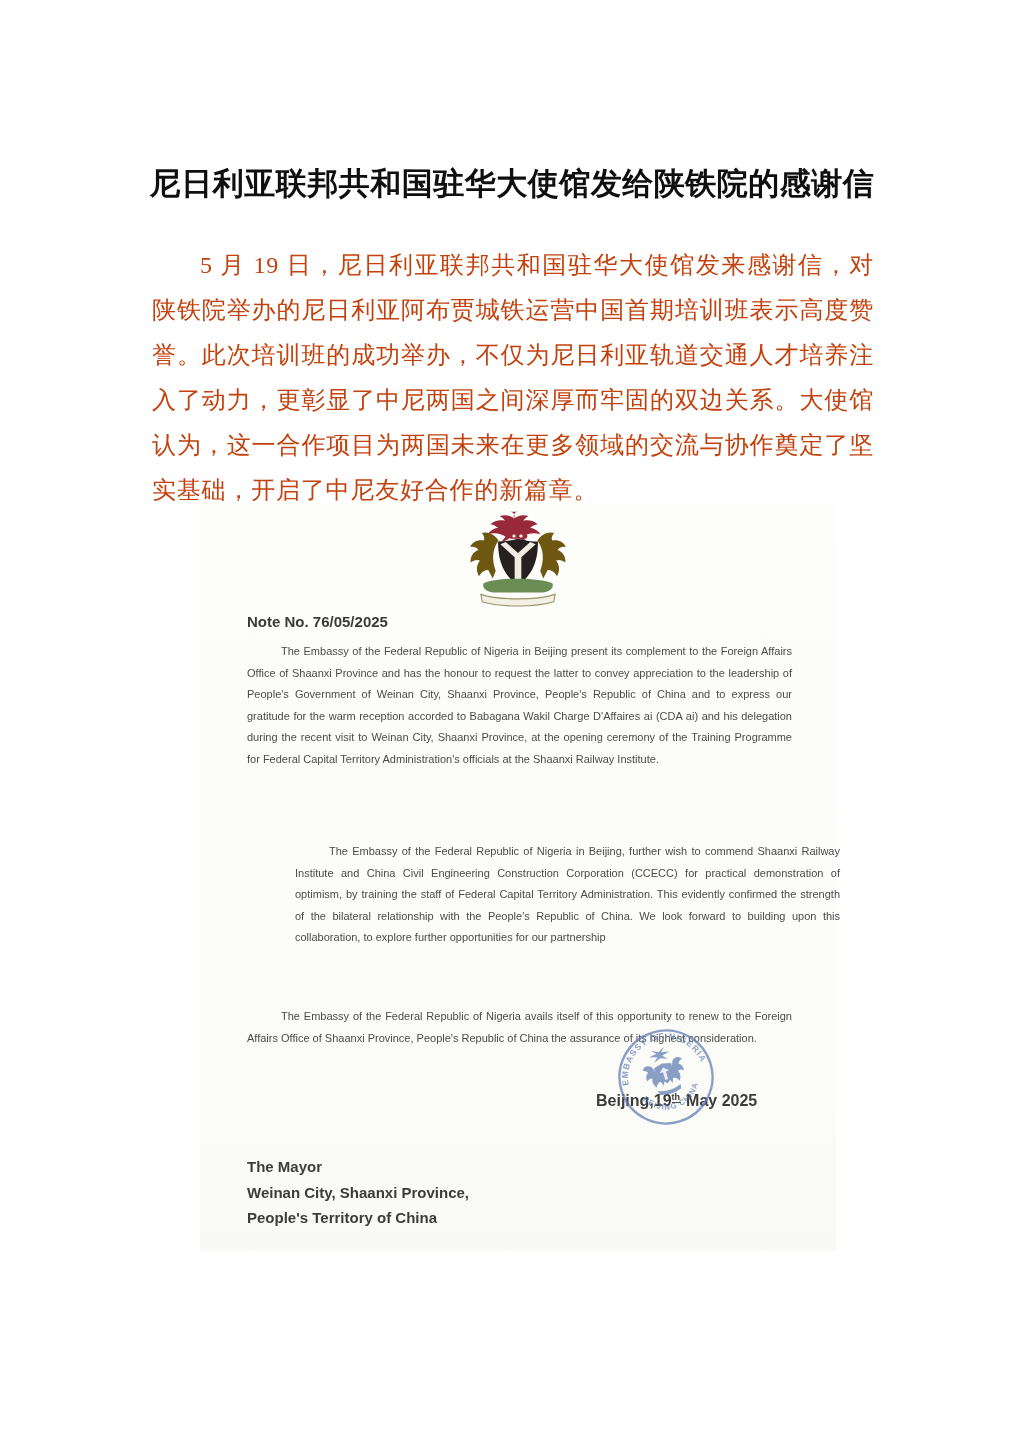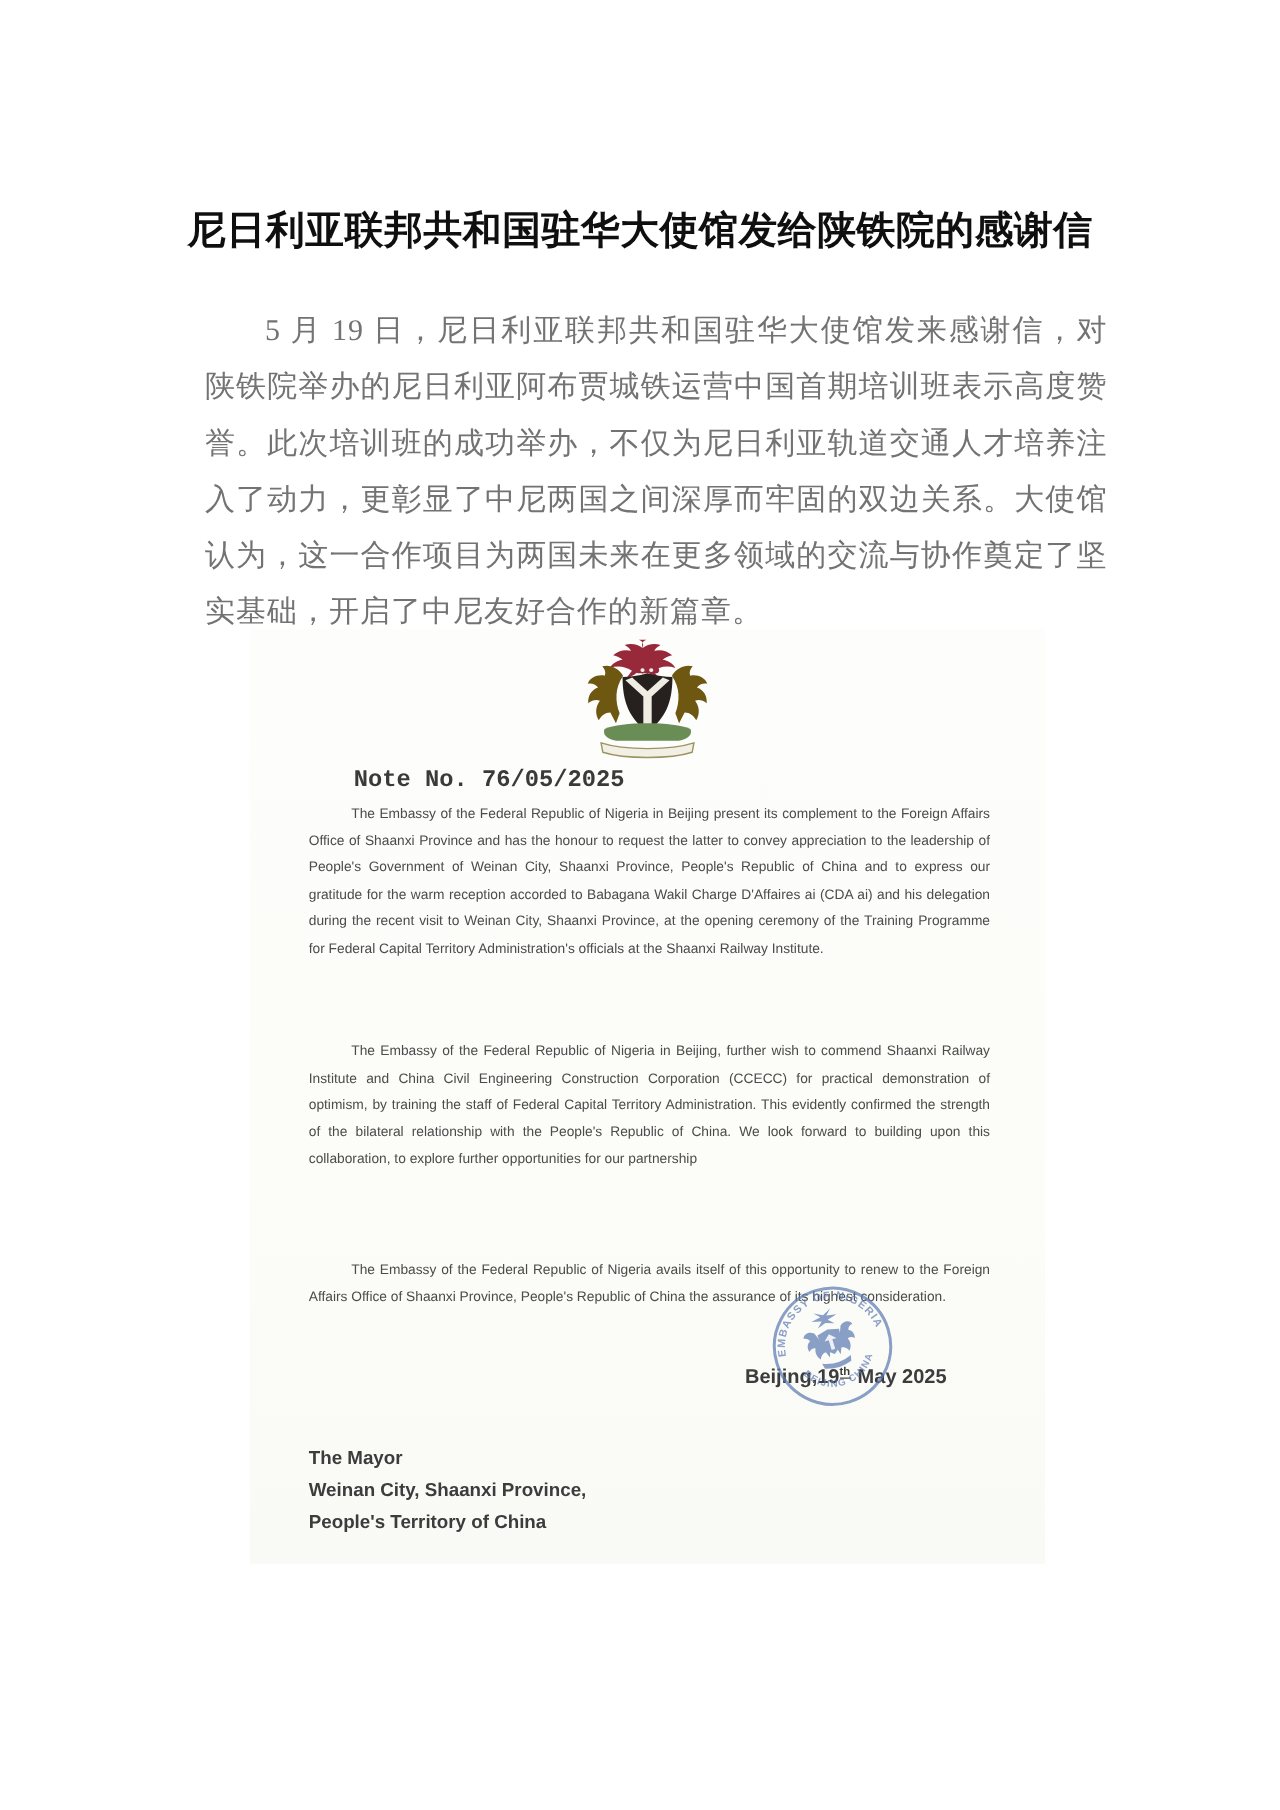--- a/index.html
+++ b/index.html
@@ -20,27 +20,27 @@
     text-align: center;
     font-size: 31px;
     font-weight: bold;
     color: #0f0f0f;
     letter-spacing: 0.5px;
     font-family: Liberation Serif, serif;
   }
   .cn-paragraph {
     position: absolute;
     top: 243px;
-    left: 164px;
+    left: 152px;
     width: 722px;
     margin: 0;
     font-size: 24px;
     line-height: 45px;
     letter-spacing: 0.8px;
-    color: #737373;
+    color: #c2410c;
     text-align: justify;
     text-indent: 2em;
     font-family: "Liberation Serif", serif;
   }
   .letter {
     position: absolute;
     left: 200px;
     top: 503px;
     width: 636px;
     height: 748px;
@@ -51,40 +51,39 @@
     top: 5px;
     left: 50%;
     transform: translateX(-50%);
     width: 124px;
     height: 104px;
   }
   .note-no {
     position: absolute;
     top: 110px;
     left: 47px;
-    font-family: Liberation Mono, monospace;
+    font-family: Liberation Sans, sans-serif;
     font-weight: bold;
-    font-size: 19px;
+    font-size: 15px;
     color: #3a3a3a;
-    margin-left: 36px;
   }
   .letter-p {
     position: absolute;
     left: 47px;
     width: 545px;
     margin: 0;
     font-family: "Liberation Sans", sans-serif;
     font-size: 11px;
     line-height: 21.5px;
     color: #4b4b4b;
     text-align: justify;
     text-indent: 34px;
   }
   .p1 { top: 138px; }
-  .p2 { top: 328px; }
+  .p2 { top: 338px; margin-left: 48px; }
   .p3 { top: 503px; }
   .date-line {
     position: absolute;
     top: 589px;
     left: 396px;
     font-family: "Liberation Sans", sans-serif;
     font-weight: bold;
     font-size: 16px;
     color: #3c3c3c;
     white-space: nowrap;

